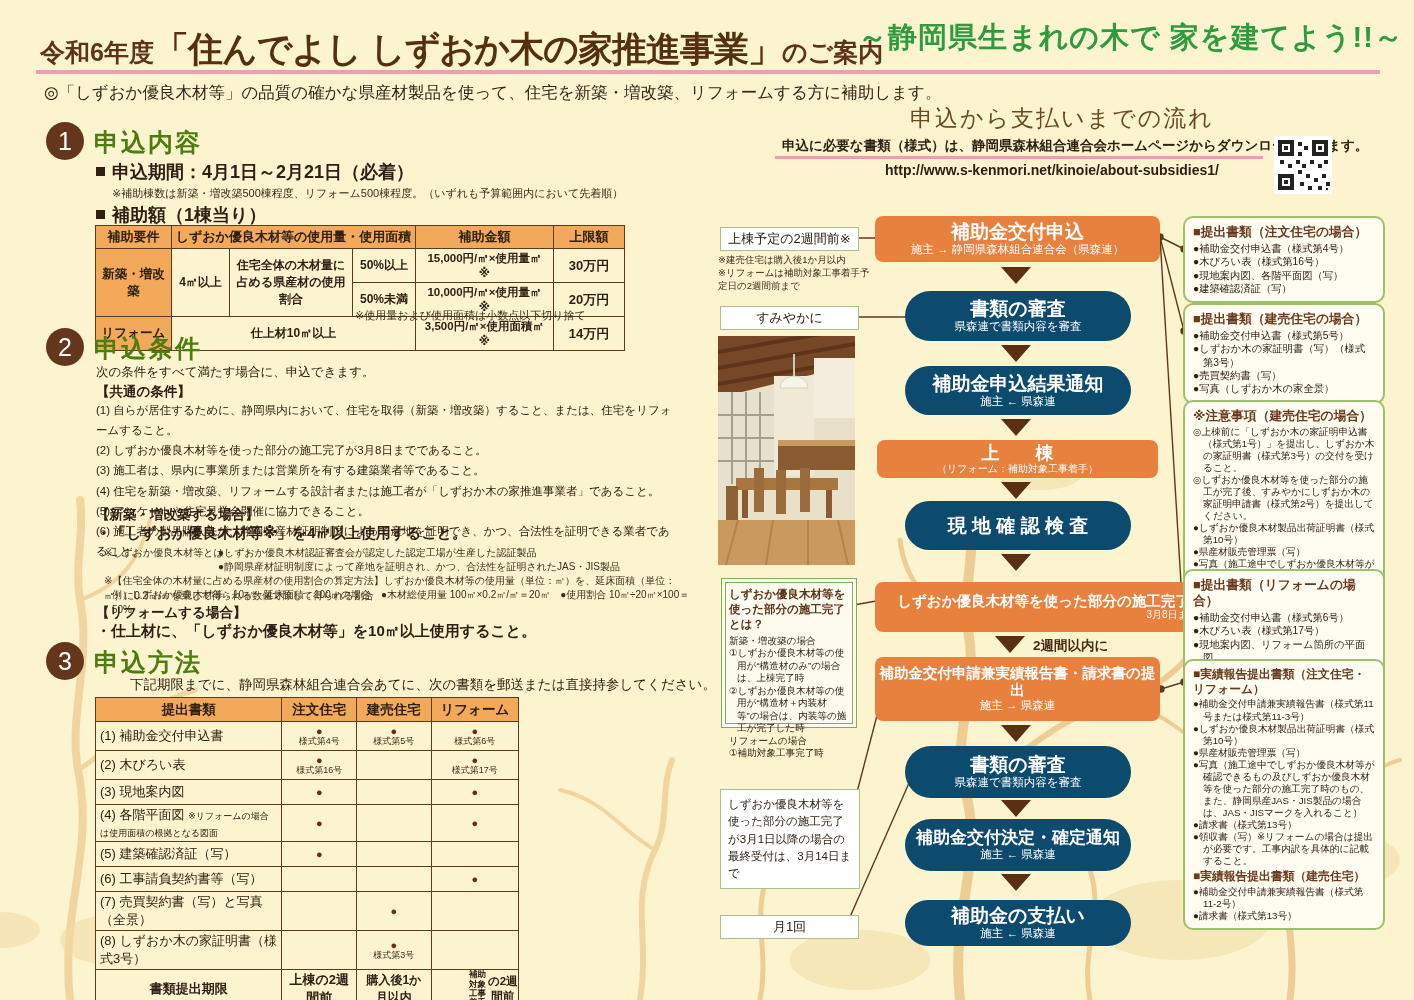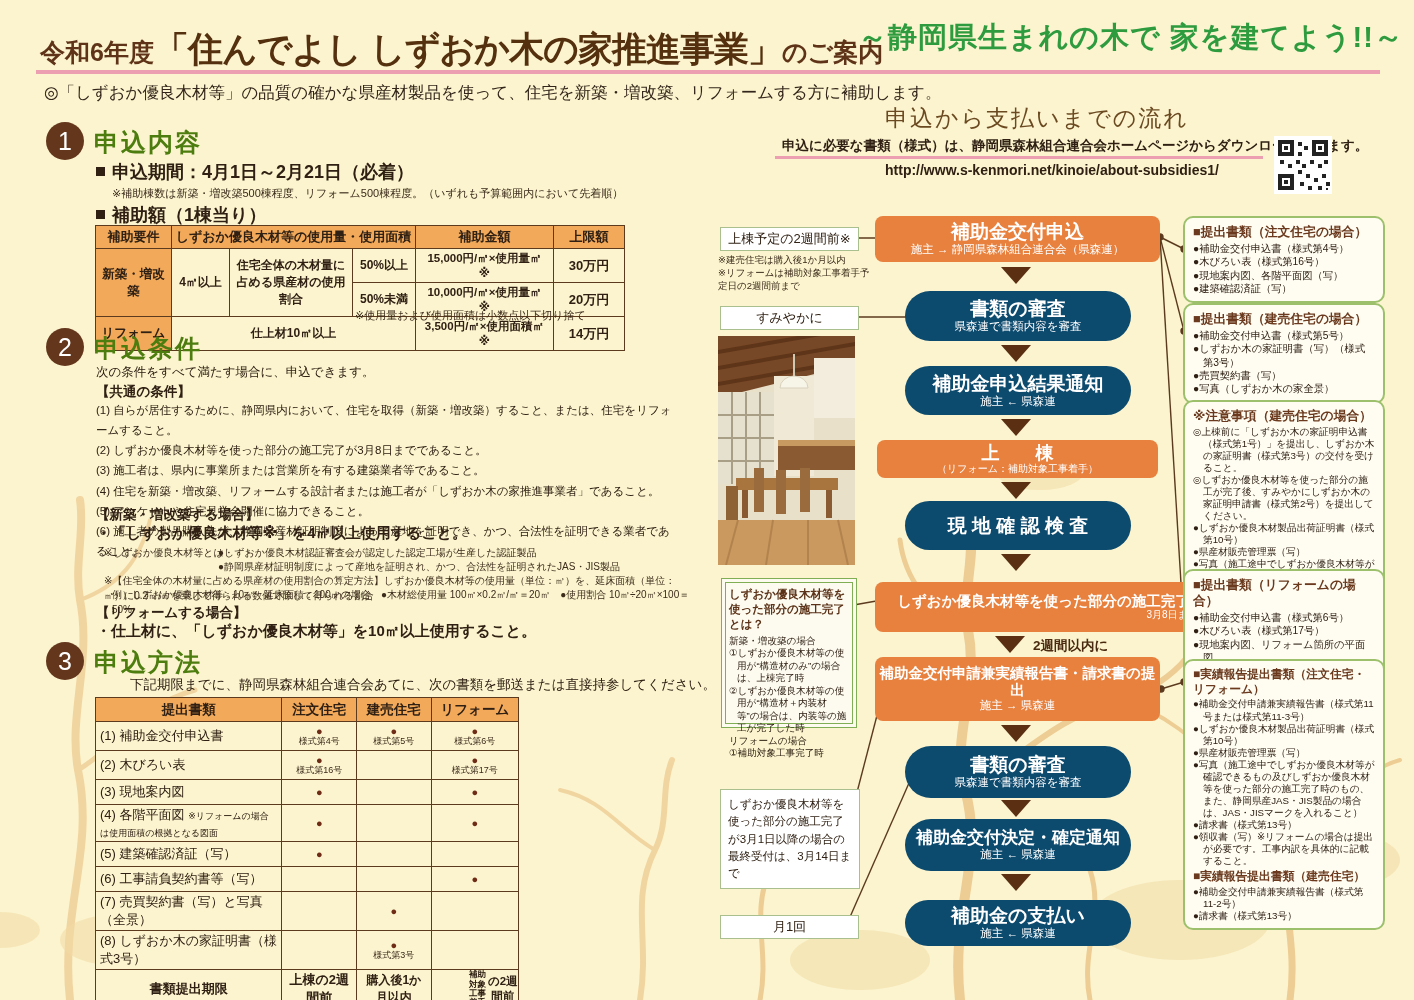--- a/index.html
+++ b/index.html
@@ -244,21 +244,21 @@
             <span>補助対象</span>
             <span>工事着手</span>
           </span>
           <span>の2週間前</span>
         </div>
       </td>
     </tr>
   </tbody>
     </table>
 
-  <div class="abs content flowheading" style="left:885px;top:103px;">申込から支払いまでの流れ</div>
+  <div class="abs content flowheading" style="left:910px;top:103px;">申込から支払いまでの流れ</div>
   <div class="abs content dlnote" style="left:782px;top:137px;">申込に必要な書類（様式）は、静岡県森林組合連合会ホームページからダウンロードできます。</div>
   <div class="abs content pinkrule" style="left:775px;top:156px;width:488px;height:3px;"></div>
   <div class="abs content urltext" style="left:885px;top:162px;">http://www.s-kenmori.net/kinoie/about-subsidies1/</div>
   <svg class="abs content" style="left:1274px;top:136px;" width="58" height="58" viewBox="0 0 58 58">
     <rect width="58" height="58" fill="#FFF"></rect>
     <g fill="#222">
       <rect x="4" y="4" width="16" height="16"></rect>
         <rect x="38" y="4" width="16" height="16"></rect>
         <rect x="4" y="38" width="16" height="16"></rect>
       <rect x="8" y="8" width="8" height="8" fill="#FFF"></rect>

